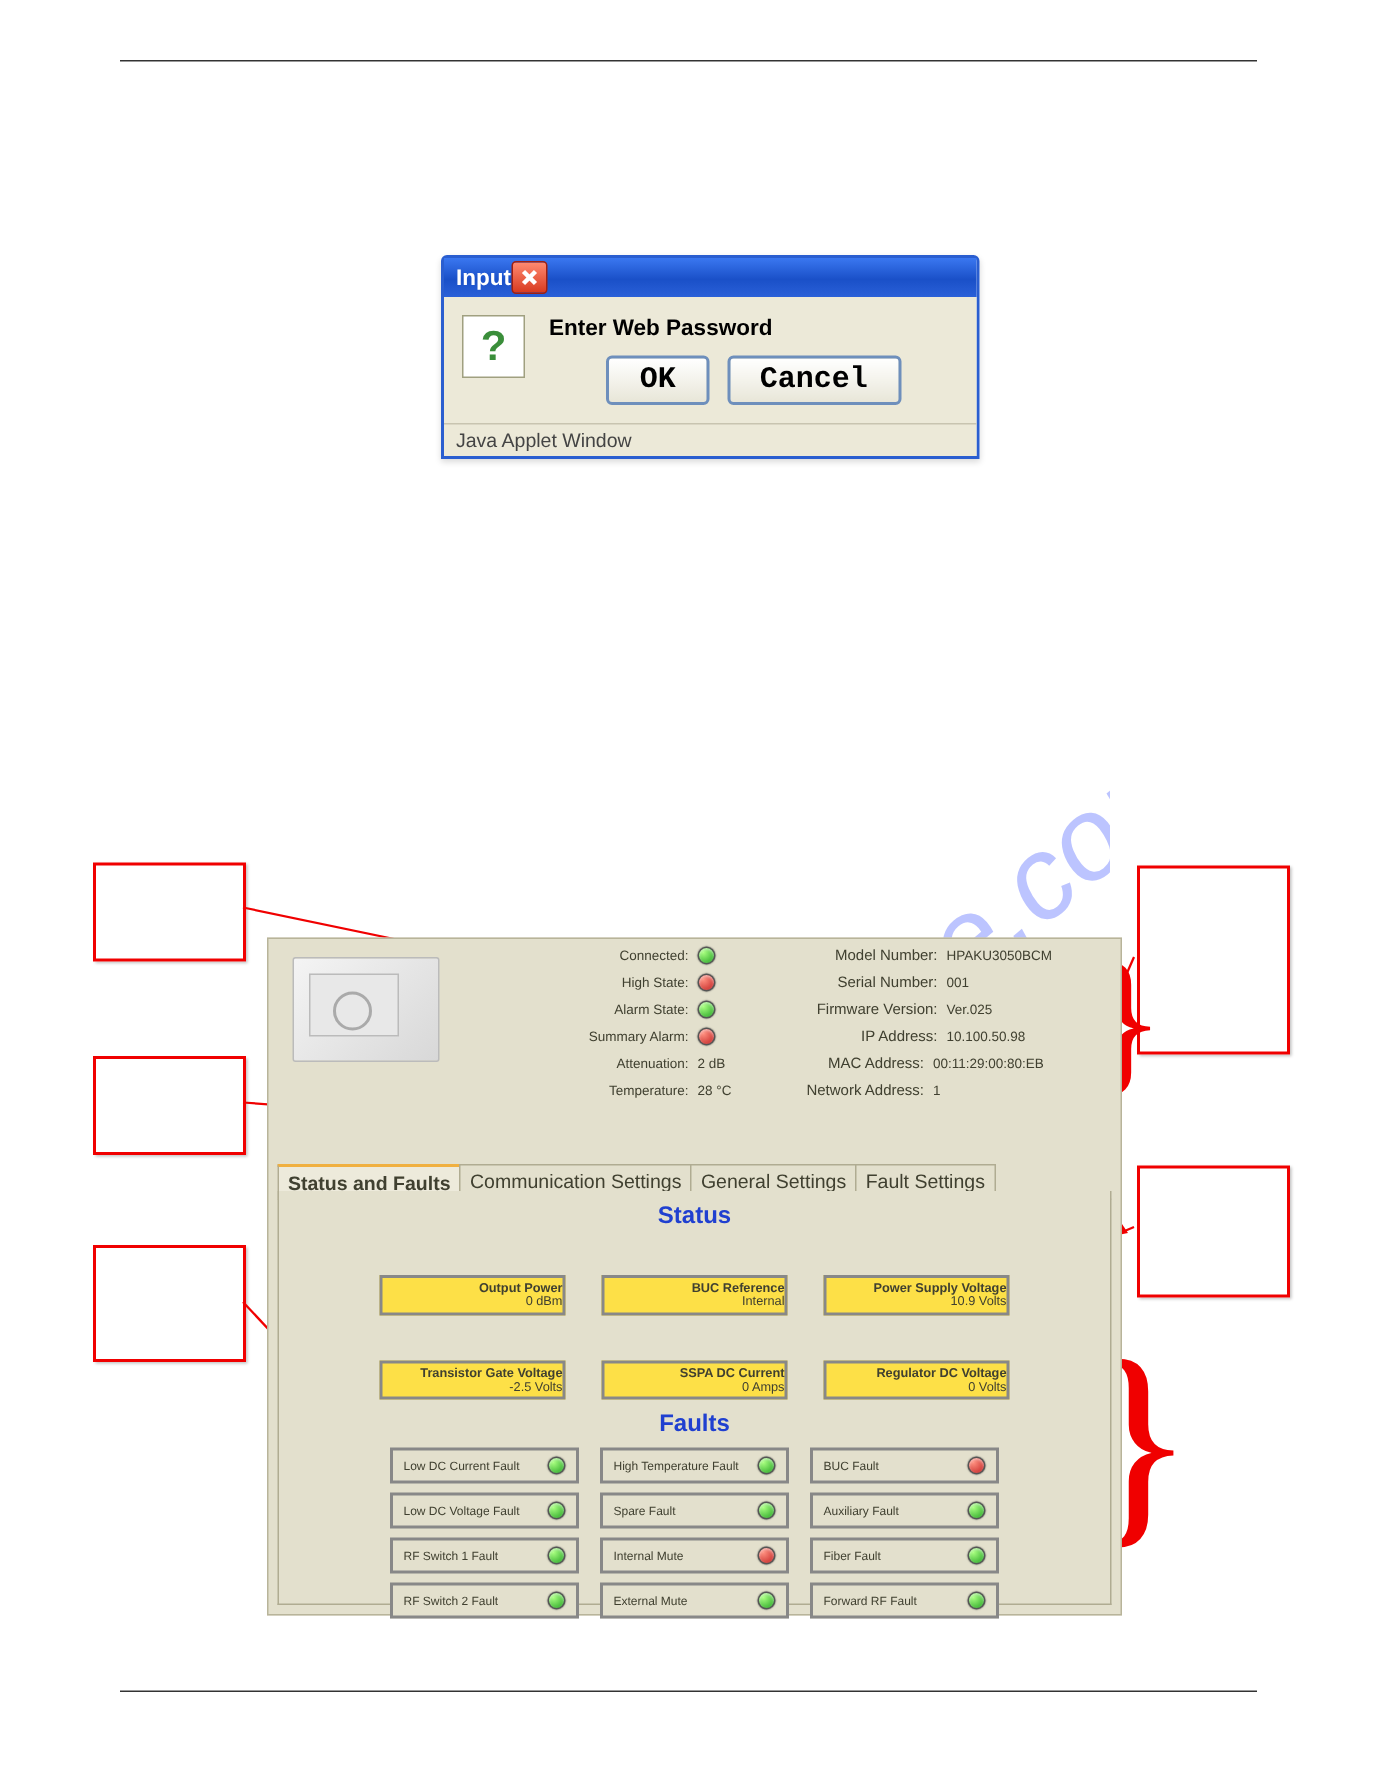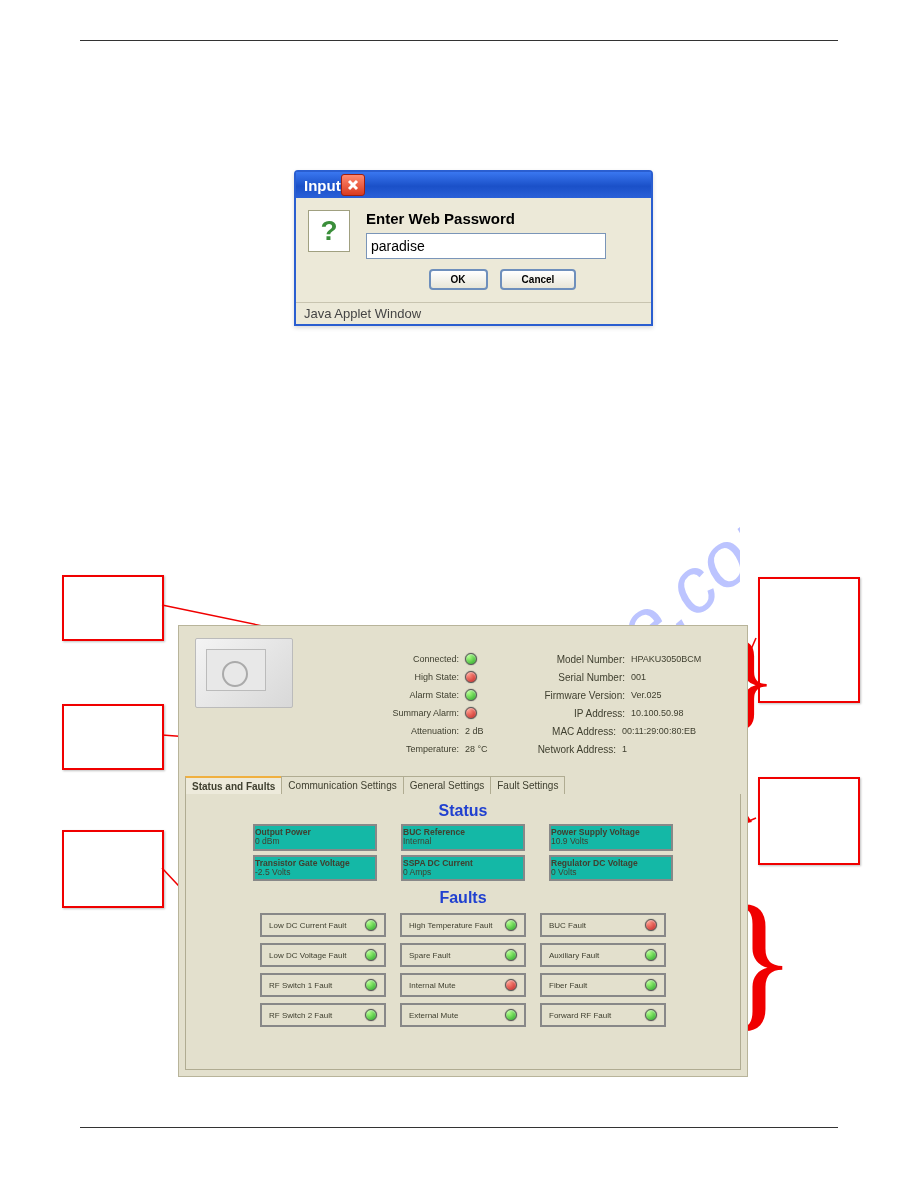--- a/index.html
+++ b/index.html
@@ -12,53 +12,53 @@
 .titlebar { height:26px; background:linear-gradient(180deg,#3a77f0 0%,#1a50c8 55%,#2a60d8 100%); display:flex; align-items:center; justify-content:flex-start; padding:0 4px 0 8px; }
 .titlebar-title { color:#fff; font-weight:bold; font-size:15px; }
 .close-btn { width:22px; height:20px; border-radius:3px; background:linear-gradient(180deg,#ff8a70,#d83a20); border:1px solid #a02010; display:flex; align-items:center; justify-content:center; cursor:pointer; }
 .close-btn svg { stroke:#fff; stroke-width:3; }
 .dialog-body { background:#ece9d8; padding:12px 12px 4px; display:flex; gap:16px; }
 .qmark { width:40px; height:40px; border:1px solid #a0a080; background:#fff; display:flex; align-items:center; justify-content:center; color:#3a8e3a; font-size:28px; font-weight:bold; }
 .dialog-main { flex:1; }
 .dialog-label { font-size:15px; font-weight:bold; margin-bottom:6px; }
 .dialog-input { width:230px; padding:2px 4px; border:1px solid #7a95b8; font-size:14px; height:20px; }
 .dialog-buttons { margin-top:10px; margin-bottom:8px; display:flex; gap:12px; justify-content:center; }
-.btn { border:2px solid #6e8fbc; border-radius:4px; padding:3px 20px; font-size:10px; font-weight:bold; background:linear-gradient(180deg,#fff,#e8e6d8); cursor:pointer; }
+.btn { border:2px solid #6e8fbc; border-radius:4px; padding:3px 20px; font-size:20px; font-weight:bold; background:linear-gradient(180deg,#fff,#e8e6d8); cursor:pointer;font-family:Liberation Mono, monospace; }
 .statusbar { background:#ece9d8; border-top:1px solid #c8c4b0; padding:3px 8px; font-size:13px; color:#444; }
 
 
 .wm { position:absolute; top:340px; left:180px; width:560px; height:560px; pointer-events:none; }
 
 
 .panel { position:absolute; top:625px; left:178px; width:568px; height:450px; background:#e3e0cd; border:1px solid #b8b49a; font-size:10px; color:#404030; }
 .device-img { position:absolute; top:12px; left:16px; width:96px; height:68px; border:1px solid #bbb; background:linear-gradient(135deg,#f4f4f4,#d8d8d8); border-radius:2px; }
 .device-img::before { content:""; position:absolute; left:10px; top:10px; width:58px; height:40px; background:#e8e8e8; border:1px solid #bbb; }
 .device-img::after { content:""; position:absolute; left:26px; top:22px; width:22px; height:22px; border:2px solid #aaa; border-radius:50%; }
 
-.status-grid { position:absolute; top:24px; left:130px; right:10px; }
+.status-grid { position:absolute; top:2px; left:130px; right:10px; }
 .srow { display:flex; align-items:center; height:18px; }
 .srow .lab { width:150px; text-align:right; padding-right:6px; font-size:9px; }
 .led { width:10px; height:10px; border-radius:50%; border:1px solid #555; box-shadow:inset 0 1px 2px rgba(255,255,255,.6), 0 0 1px #333; }
 .led.green { background:radial-gradient(circle at 30% 30%,#a8ff80,#20a020); }
 .led.red   { background:radial-gradient(circle at 30% 30%,#ff9080,#c02020); }
 .srow .val { width:40px; padding-left:8px; font-size:9px; }
 .srow .lab2 { width:100px; text-align:right; padding-right:6px; font-size:10px; }
 .srow .val2 { flex:1; font-size:9px; }
 
 
-.tabs { position:absolute; top:150px; left:6px; right:6px; display:flex; gap:0px; border-bottom:1px solid #b0ac92; font-size:10px; }
+.tabs { position:absolute; top:150px; left:6px; right:6px; display:flex; gap:0px; border-bottom:1px solid #b0ac92; font-size:13px; }
 .tab { padding:3px 6px; background:#e3e0cd; border:1px solid #b0ac92; border-bottom:none; margin-right:-1px; cursor:pointer; }
 .tab.active { font-weight:bold; background:#edeadb; border-top:2px solid #f0b040; }
 
 .tabbody { position:absolute; top:168px; left:6px; right:6px; bottom:6px; border:1px solid #b0ac92; border-top:none; background:#e3e0cd; }
 .sect-title { text-align:center; color:#2040d0; font-weight:bold; font-size:16px; margin:8px 0 4px; }
 
 
 .boxes { display:flex; justify-content:center; gap:24px; margin:4px 0; }
-.boxcell { width:120px; border:2px solid #888; text-align:left; padding:2px 0; line-height:1.1; background:#14b8a6; }
+.boxcell { width:120px; border:2px solid #888; text-align:right; padding:2px 0; line-height:1.1; background:#fde047;margin-top:26px; }
 .boxcell .bh { font-weight:bold; font-size:8.5px; }
 .boxcell .bv { font-size:8.5px; }
 
 
 .fgrid { display:flex; justify-content:center; gap:14px; margin-top:6px; }
 .fcol { display:flex; flex-direction:column; gap:6px; }
 .fcell { width:108px; height:20px; border:2px solid #888; display:flex; align-items:center; justify-content:space-between; padding:0 7px; font-size:8px; background:#e3e0cd; }
 .fcell .led { width:10px; height:10px; flex-shrink:0; }
 
 
@@ -86,21 +86,20 @@
         <svg width="12" height="12">
             <line x1="2" y1="2" x2="10" y2="10"></line>
             <line x1="10" y1="2" x2="2" y2="10"></line>
           </svg>
       </div>
     </div>
     <div class="dialog-body">
       <div class="qmark">?</div>
       <div class="dialog-main">
         <div class="dialog-label">Enter Web Password</div>
-        <input class="dialog-input" value="paradise" style="">
         <div class="dialog-buttons">
           <button class="btn">OK</button>
           <button class="btn">Cancel</button>
         </div>
       </div>
     </div>
     <div class="statusbar">Java Applet Window</div>
   </div>
 
   <div class="ann" style="top:575px; left:62px; width:98px; height:62px;"></div>

